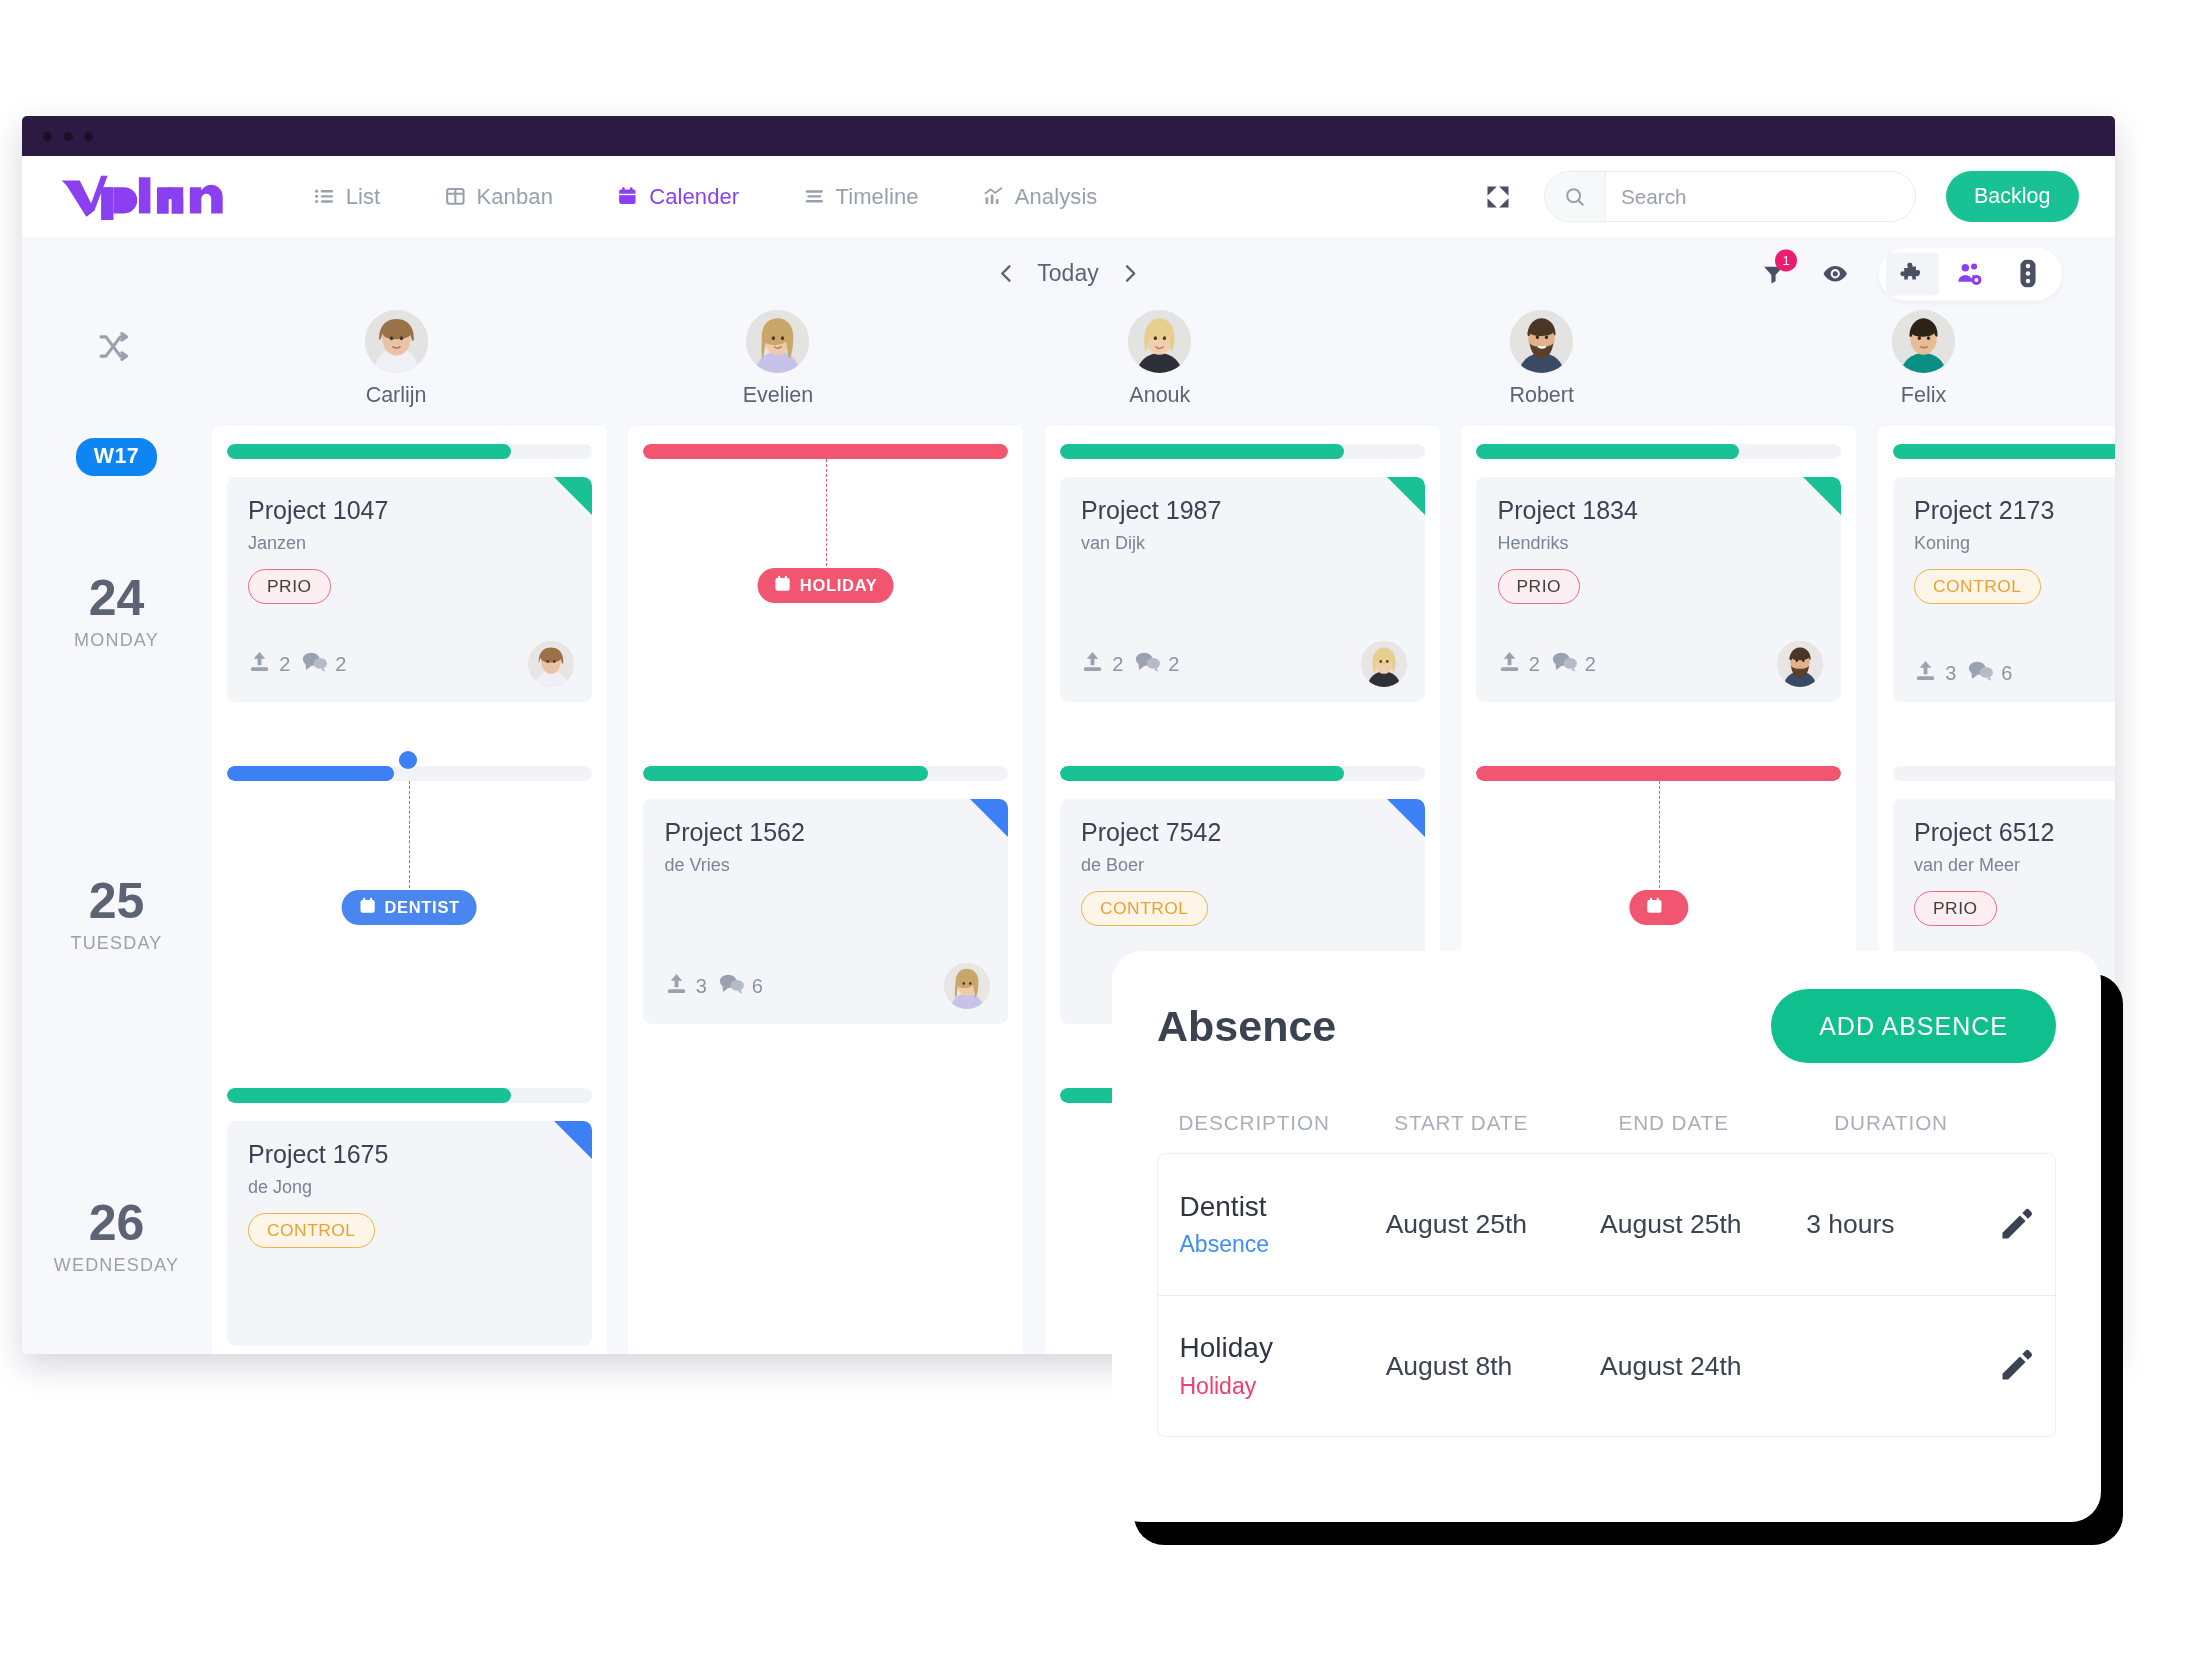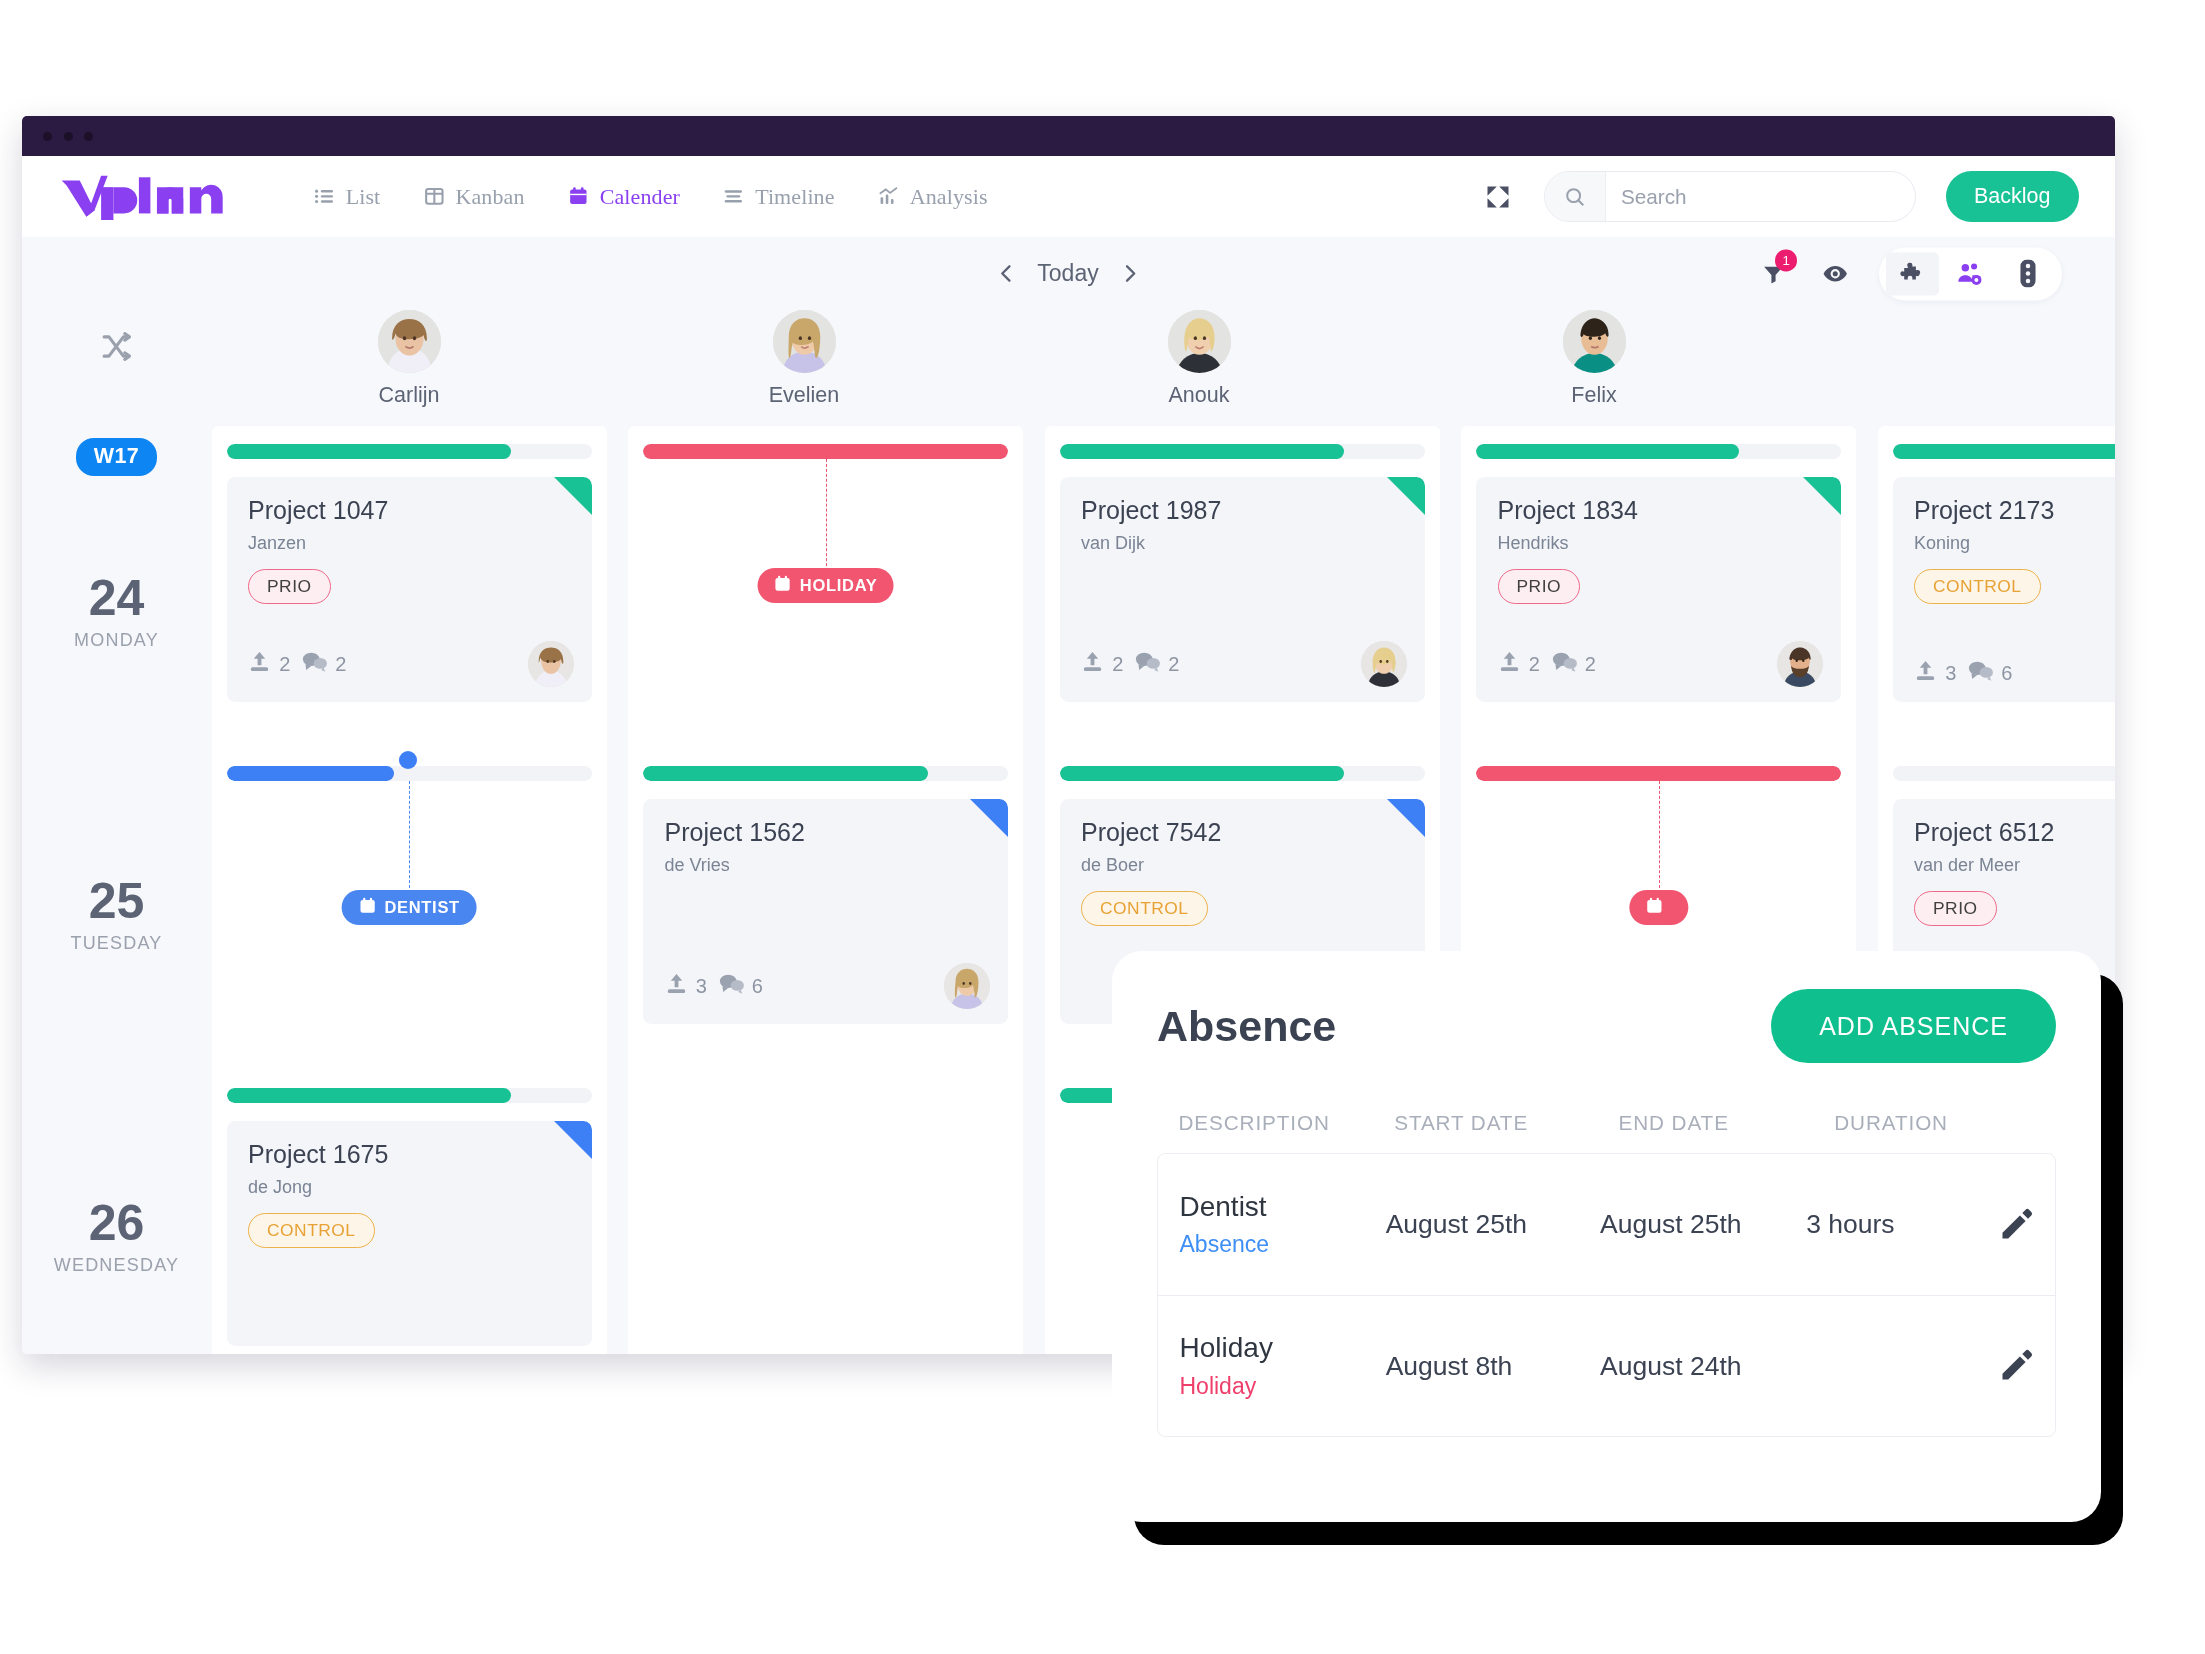--- a/index.html
+++ b/index.html
@@ -28,21 +28,21 @@
   .tdot { width: 9px; height: 9px; border-radius: 50%; background: #1c1029; }
 
   .topnav {
     height: 81px; background: #ffffff;
     display: flex; align-items: center; padding: 0 36px;
     position: relative;
   }
   .logo { display:flex; align-items:center; margin-right: 86px; }
   .logo svg { display:block; }
 
-  .navitems { display: flex; align-items: center; gap: 43px; font-family: Liberation Serif, serif; }
+  .navitems { display: flex; align-items: center; gap: 64px; }
   .navitem {
     display:flex; align-items:center; gap: 10.7px;
     font-size: 22px; color: #98a0ad; letter-spacing: 0.1px;
     cursor: pointer; white-space: nowrap;
   }
   .navitem.active { color: #8a3ff0; }
   .navicon { width: 21.5px; height: 21.5px; display:flex; align-items:center; justify-content:center; }
   .navicon svg { display:block; }
 
   .topright { margin-left:auto; display:flex; align-items:center; gap: 30px; }
@@ -426,20 +426,35 @@
                 <rect width="76" height="76" fill="#e3e3e1"></rect>
                 <ellipse cx="38" cy="74" rx="26" ry="22" fill="#2e3038"></ellipse>
                 <ellipse cx="38" cy="34" rx="16" ry="20" fill="#f0cfae"></ellipse>
                 <path d="M20 30c2-14 10-20 18-20s17 6 18 20c1 10-2 20-4 20-1 0-1-14-3-18-5 5-21 6-23 1-2 4-3 17-4 17-2 0-3-11-2-20z" fill="#e6cf8e"></path>
                 <ellipse cx="33" cy="34" rx="1.9" ry="2.3" fill="#4a3524"></ellipse>
                 <ellipse cx="44" cy="34" rx="1.9" ry="2.3" fill="#4a3524"></ellipse>
                 <path d="M33 44q5 5 10 0" stroke="#c07b6e" stroke-width="2" fill="none"></path>
               </svg>
           </div>
           <div class="resname">Anouk</div>
+        </div>
+        <div class="rescol">
+          <div class="avatar">
+            <svg viewBox="0 0 76 76">
+                <rect width="76" height="76" fill="#e3e3e1"></rect>
+                <ellipse cx="38" cy="74" rx="26" ry="22" fill="#3b4a63"></ellipse>
+                <ellipse cx="38" cy="34" rx="16" ry="20" fill="#e2b08a"></ellipse>
+                <path d="M21 28c2-13 10-18 17-18s16 5 17 18c0 4-2 3-3-1-3 5-25 6-27 1-1 4-4 5-4 0z" fill="#4a3526"></path>
+                <path d="M24 40c1 12 7 18 14 18s13-6 14-18c-4 6-24 6-28 0z" fill="#5a3f2b"></path>
+                <ellipse cx="33" cy="33" rx="1.9" ry="2.2" fill="#33261a"></ellipse>
+                <ellipse cx="44" cy="33" rx="1.9" ry="2.2" fill="#33261a"></ellipse>
+                <path d="M34 44q4 3 9 0" stroke="#fff" stroke-width="2.6" fill="none"></path>
+              </svg>
+          </div>
+          <div class="resname">Robert</div>
         </div>
         <div class="rescol">
           <div class="avatar">
             <svg viewBox="0 0 76 76">
                 <rect width="76" height="76" fill="#e3e3e1"></rect>
                 <ellipse cx="38" cy="74" rx="26" ry="22" fill="#0a8f84"></ellipse>
                 <ellipse cx="38" cy="34" rx="16" ry="20" fill="#e8bd95"></ellipse>
                 <path d="M21 30c1-14 10-20 17-20s17 6 17 20c0 4-3 2-4-2-4 5-23 6-26 1-1 4-4 5-4 1z" fill="#2e2319"></path>
                 <ellipse cx="33" cy="34" rx="1.9" ry="2.2" fill="#2e2319"></ellipse>
                 <ellipse cx="44" cy="34" rx="1.9" ry="2.2" fill="#2e2319"></ellipse>

